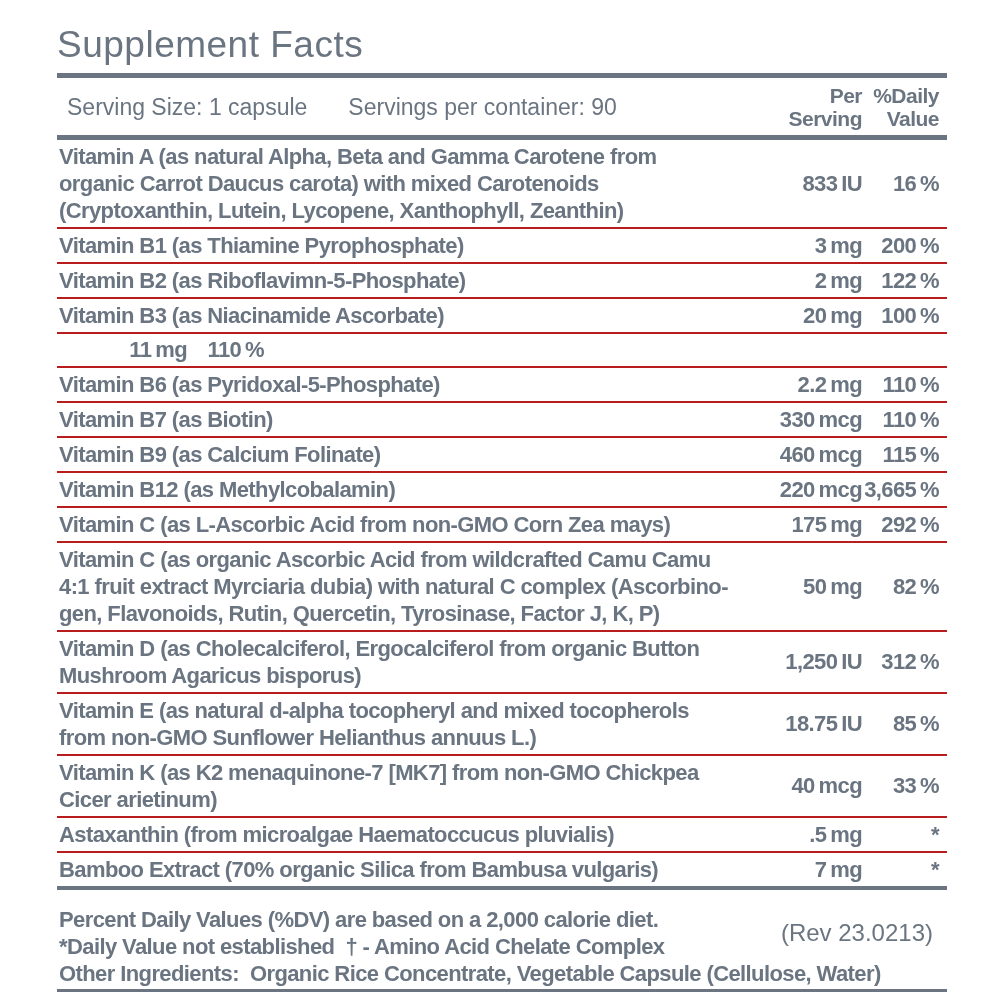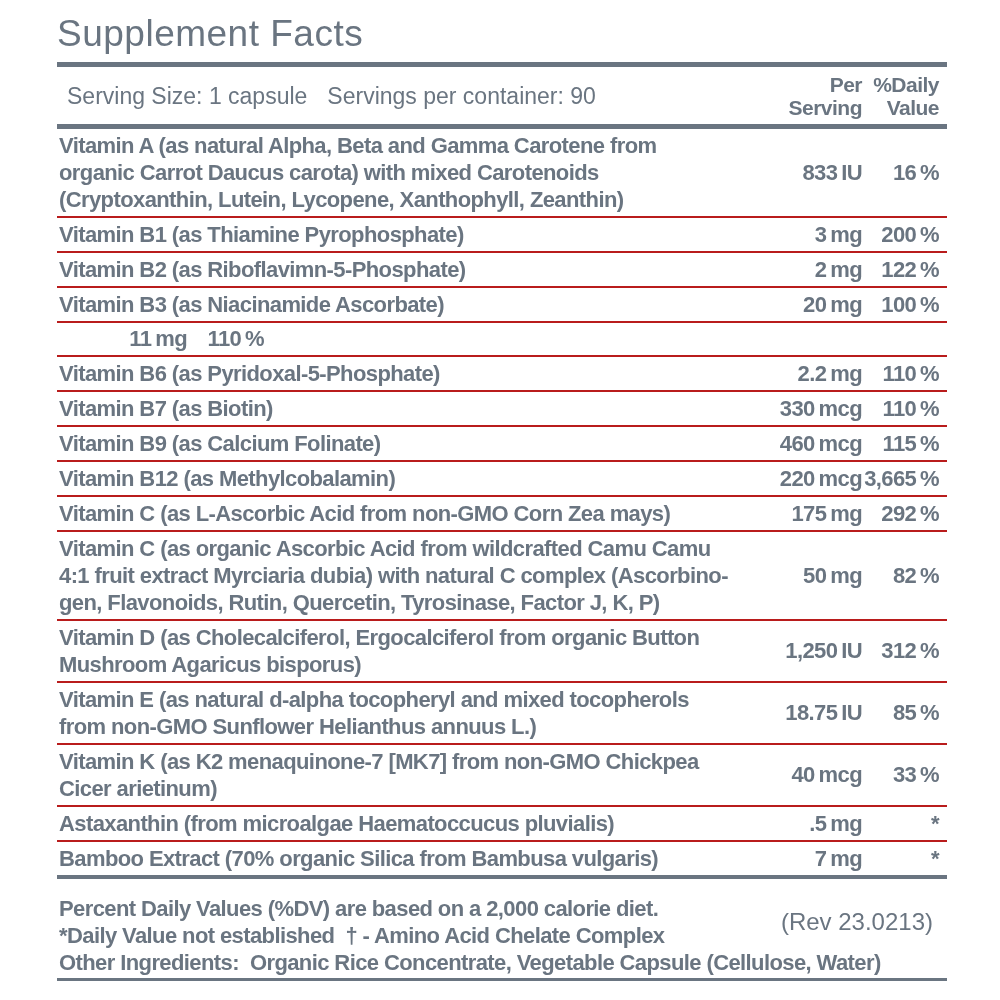--- a/index.html
+++ b/index.html
@@ -8,21 +8,21 @@
     background: #ffffff;
     width: 1000px;
     height: 1000px;
     font-family: "Liberation Sans", sans-serif;
     color: #6A7581;
     -webkit-font-smoothing: antialiased;
   }
   .label {
     position: absolute;
     left: 57px;
-    top: 13px;
+    top: 24px;
     width: 890px;
   }
   .title {
     font-size: 37px;
     font-weight: 400;
     letter-spacing: 0.5px;
     line-height: 42px;
   }
   .rule { background: #6A7581; width: 100%; }
   .rule-title  { height: 5px; margin-top: 7px; }
@@ -32,21 +32,21 @@
 
   
   .serving-band {
     display: flex;
     align-items: center;
     padding: 6px 0 5px 0;
   }
   .serving-left {
     flex: 1;
     display: flex;
-    gap: 20px;
+    gap: 41px;
     font-size: 23px;
     font-weight: 400;
     padding-left: 10px;
   }
   .colhead {
     font-size: 21px;
     font-weight: 700;
     letter-spacing: -0.5px;
     line-height: 23px;
     text-align: right;

